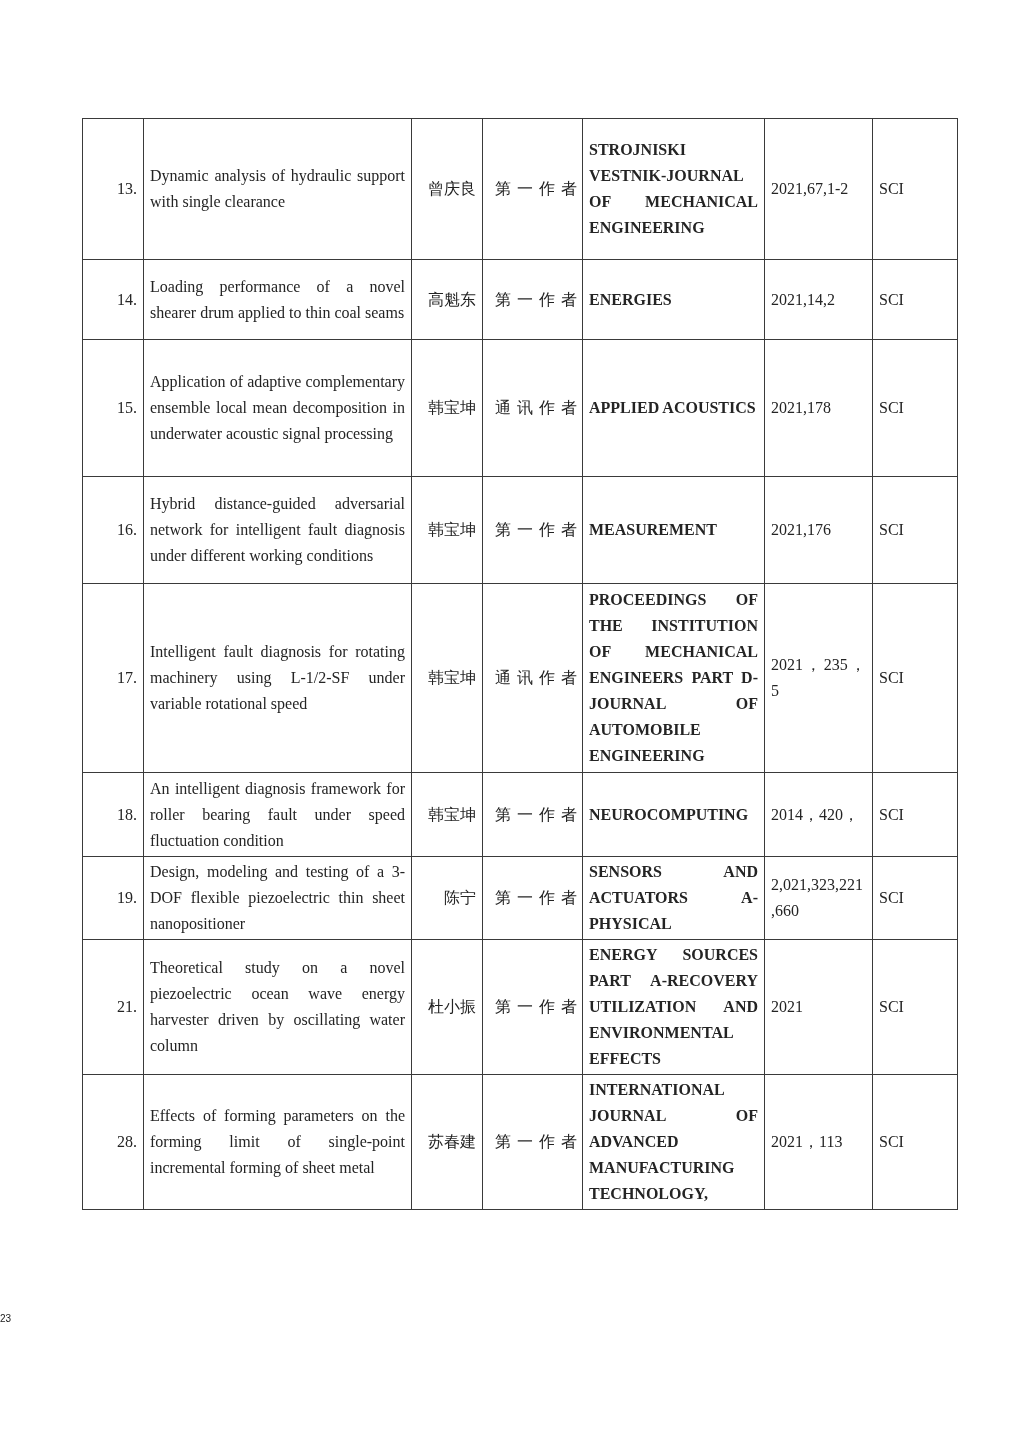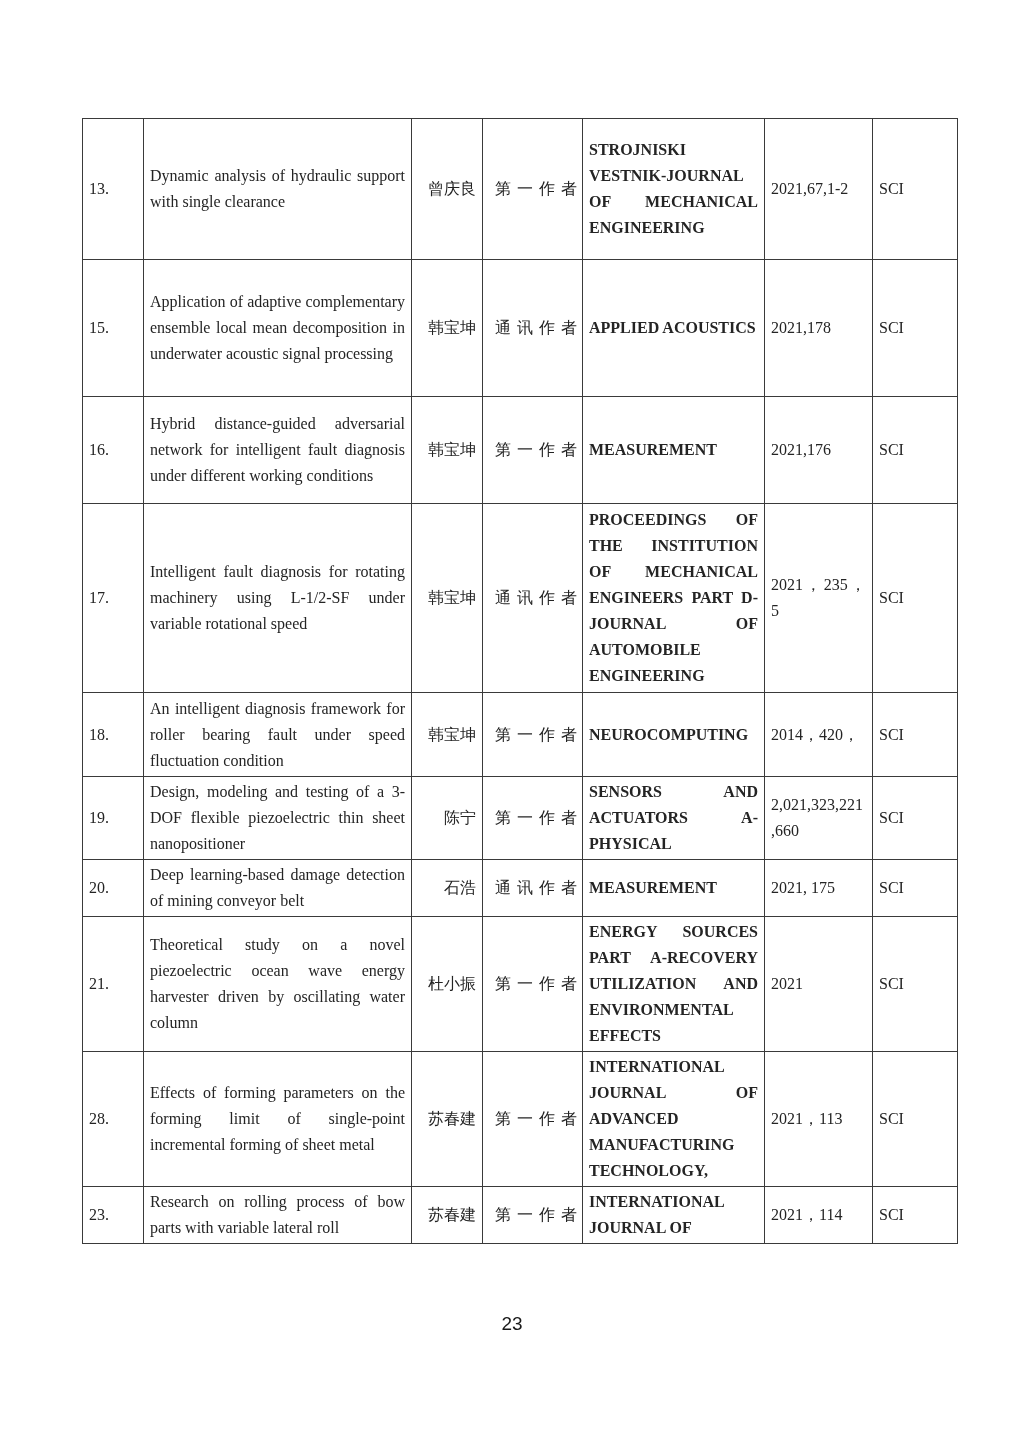--- a/index.html
+++ b/index.html
@@ -21,21 +21,21 @@
   }
   table.pubs td{
     border:1.5px solid #3a3a3a;
     padding:2px 6px;
     vertical-align:middle;
     font-size:16px;
     line-height:26px;
     color:#242424;
     overflow:hidden;
   }
-  td.c-num{padding-left:11px;text-align:left;margin-top:22px;}
+  td.c-num{padding-left:11px;text-align:right;margin-top:22px;}
   td.c-title{
     text-align:justify;
     text-justify:inter-word;
     padding:3px 12px 3px 7px;
   }
   td.c-author{
     text-align:right;
     padding:2px 3px;
     font-size:15px;
   }
@@ -56,23 +56,23 @@
   }
   td.c-year{
     text-align:justify;
     overflow-wrap:break-word;
     padding:2px 5px 2px 7px;
   }
   td.c-sci{padding-left:8px;border-radius:9px;}
   .page-number{
     position:absolute;
     top:1313px;left:0;width:100%;
-    text-align:center;
+    text-align:left;
     font-family:"Liberation Sans","DejaVu Sans",sans-serif;
-    font-size:19px;
+    font-size:10px;
     color:#1a1a1a;
   }
 </style>
 </head>
 <body>
 
 <div class="page">
 
   <table class="pubs">
     <colgroup>
@@ -85,20 +85,29 @@
       <col style="width:85px">
     </colgroup>
     <tbody>
       <tr style="height:141px">
         <td class="c-num">13.</td>
         <td class="c-title">Dynamic analysis of hydraulic support with single clearance</td>
         <td class="c-author">曾庆良</td>
         <td class="c-role">第一作者</td>
         <td class="c-journal">STROJNISKI VESTNIK-JOURNAL OF MECHANICAL ENGINEERING</td>
         <td class="c-year">2021,67,1-2</td>
+        <td class="c-sci">SCI</td>
+      </tr>
+      <tr style="height:80px">
+        <td class="c-num">14.</td>
+        <td class="c-title">Loading performance of a novel shearer drum applied to thin coal seams</td>
+        <td class="c-author">高魁东</td>
+        <td class="c-role">第一作者</td>
+        <td class="c-journal">ENERGIES</td>
+        <td class="c-year">2021,14,2</td>
         <td class="c-sci">SCI</td>
       </tr>
       <tr style="height:137px">
         <td class="c-num">15.</td>
         <td class="c-title">Application of adaptive complementary ensemble local mean decomposition in underwater acoustic signal processing</td>
         <td class="c-author">韩宝坤</td>
         <td class="c-role">通讯作者</td>
         <td class="c-journal">APPLIED ACOUSTICS</td>
         <td class="c-year">2021,178</td>
         <td class="c-sci">SCI</td>
@@ -132,54 +141,36 @@
       </tr>
       <tr style="height:81px">
         <td class="c-num">19.</td>
         <td class="c-title">Design, modeling and testing of a 3-DOF flexible piezoelectric thin sheet nanopositioner</td>
         <td class="c-author">陈宁</td>
         <td class="c-role">第一作者</td>
         <td class="c-journal">SENSORS AND ACTUATORS A-PHYSICAL</td>
         <td class="c-year">2,021,323,221,660</td>
         <td class="c-sci">SCI</td>
       </tr>
-      <tr style="height:53px">
-        <td class="c-num">20.</td>
-        <td class="c-title">Deep learning-based damage detection of mining conveyor belt</td>
-        <td class="c-author">石浩</td>
-        <td class="c-role">通讯作者</td>
-        <td class="c-journal">MEASUREMENT</td>
-        <td class="c-year">2021, 175</td>
-        <td class="c-sci">SCI</td>
-      </tr>
       <tr style="height:135px">
         <td class="c-num">21.</td>
         <td class="c-title">Theoretical study on a novel piezoelectric ocean wave energy harvester driven by oscillating water column</td>
         <td class="c-author">杜小振</td>
         <td class="c-role">第一作者</td>
         <td class="c-journal">ENERGY SOURCES PART A-RECOVERY UTILIZATION AND ENVIRONMENTAL EFFECTS</td>
         <td class="c-year">2021</td>
         <td class="c-sci">SCI</td>
       </tr>
       <tr style="height:135px">
         <td class="c-num">28.</td>
         <td class="c-title">Effects of forming parameters on the forming limit of single-point incremental forming of sheet metal</td>
         <td class="c-author">苏春建</td>
         <td class="c-role">第一作者</td>
         <td class="c-journal">INTERNATIONAL JOURNAL OF ADVANCED MANUFACTURING TECHNOLOGY,</td>
         <td class="c-year">2021，113</td>
         <td class="c-sci">SCI</td>
       </tr>
-      <tr style="height:53px">
-        <td class="c-num">23.</td>
-        <td class="c-title">Research on rolling process of bow parts with variable lateral roll</td>
-        <td class="c-author">苏春建</td>
-        <td class="c-role">第一作者</td>
-        <td class="c-journal">INTERNATIONAL JOURNAL OF</td>
-        <td class="c-year">2021，114</td>
-        <td class="c-sci">SCI</td>
-      </tr>
     </tbody>
   </table>
 
   <div class="page-number">23</div>
 
 </div>
 
 </body></html>

